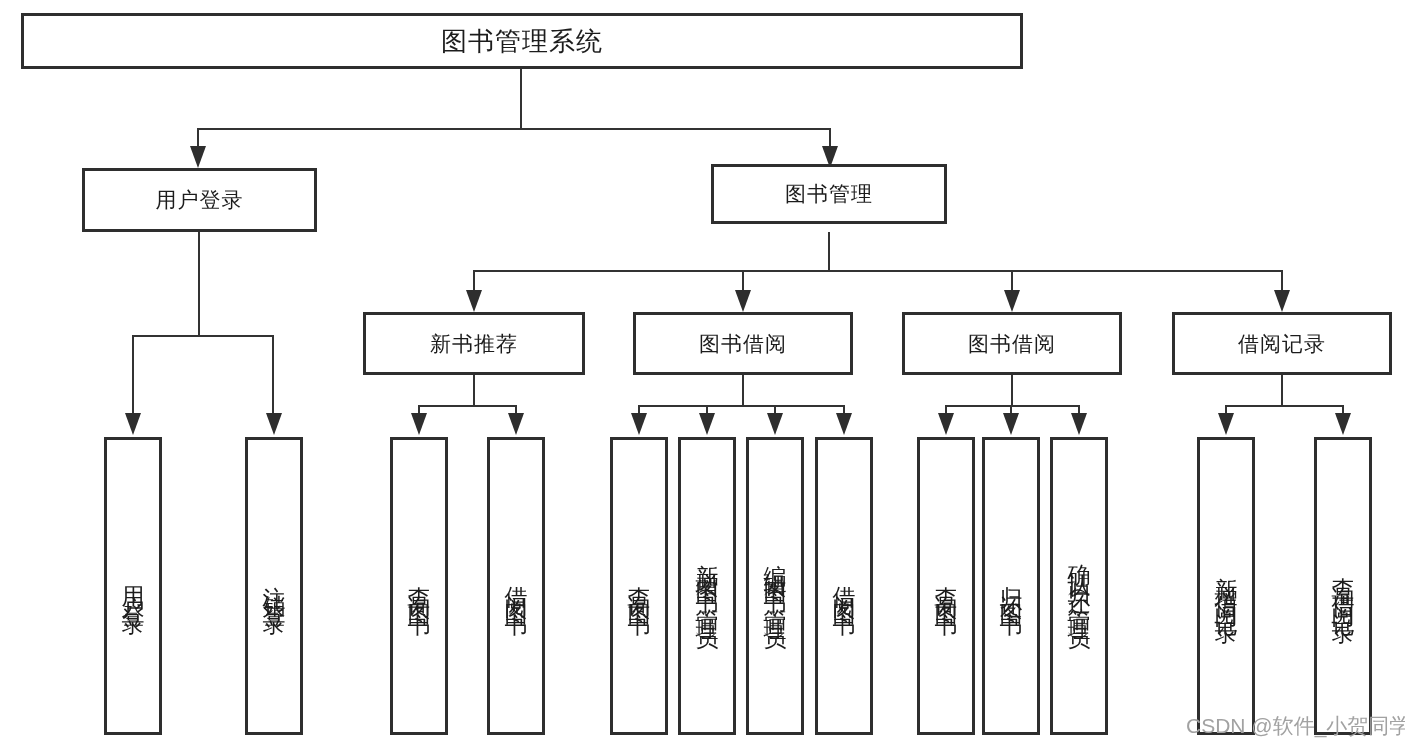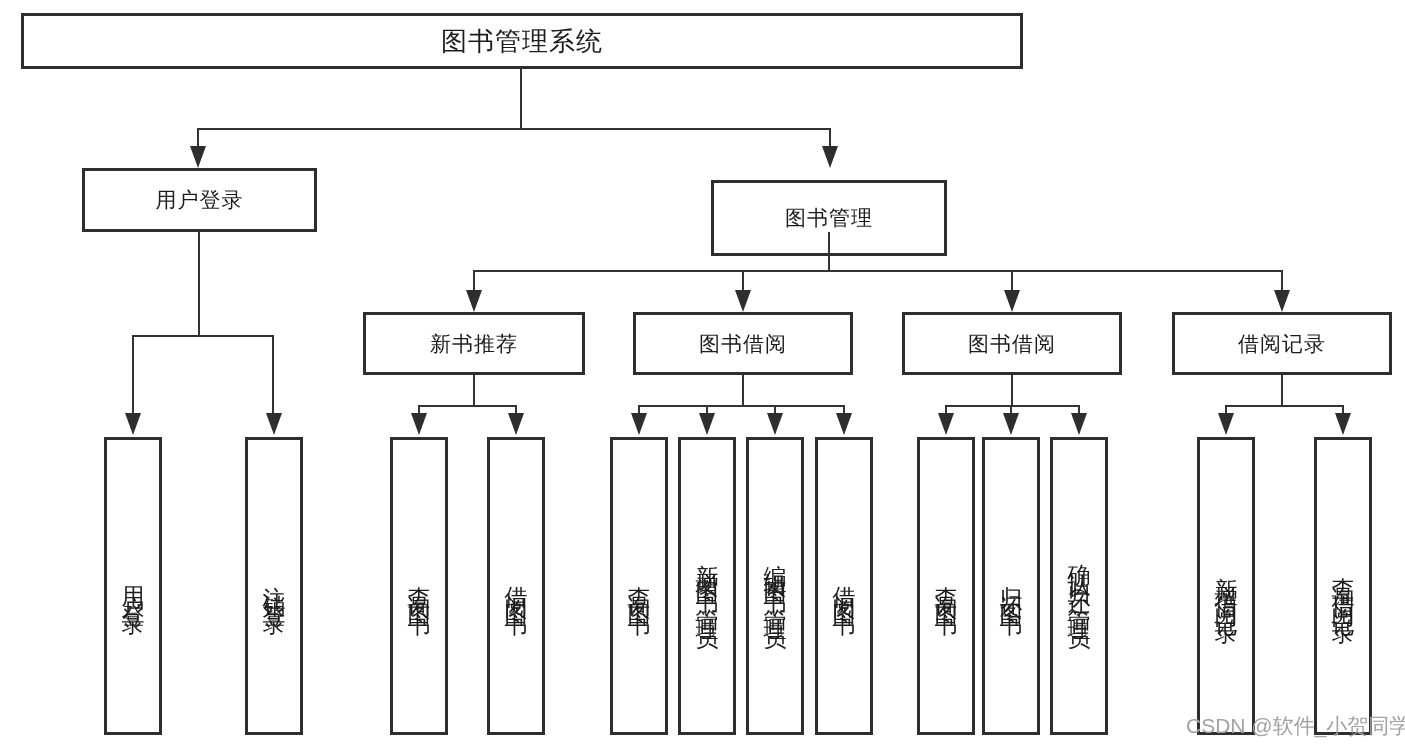--- a/index.html
+++ b/index.html
@@ -42,21 +42,21 @@
   <div class="vline" style="left:520px;top:69px;height:60px;"></div>
   <div class="hline" style="left:197px;top:128px;width:634px;"></div>
   <div class="vline" style="left:197px;top:128px;height:20px;"></div>
   <div class="arrow" style="left:190px;top:146px;"></div>
   <div class="vline" style="left:829px;top:128px;height:20px;"></div>
   <div class="arrow" style="left:822px;top:146px;"></div>
 
   <div class="box h-box" style="left:82px;top:168px;width:235px;height:64px;">
     <span>用户登录</span>
   </div>
-  <div class="box h-box" style="left:711px;top:180px;width:236px;height:76px;">
+  <div class="box h-box" style="left:711px;top:164px;width:236px;height:60px;">
     <span>图书管理</span>
   </div>
 
   <div class="vline" style="left:198px;top:232px;height:104px;"></div>
   <div class="hline" style="left:132px;top:335px;width:142px;"></div>
   <div class="vline" style="left:132px;top:335px;height:78px;"></div>
   <div class="arrow" style="left:125px;top:413px;"></div>
   <div class="vline" style="left:272px;top:335px;height:78px;"></div>
   <div class="arrow" style="left:266px;top:413px;"></div>
 

